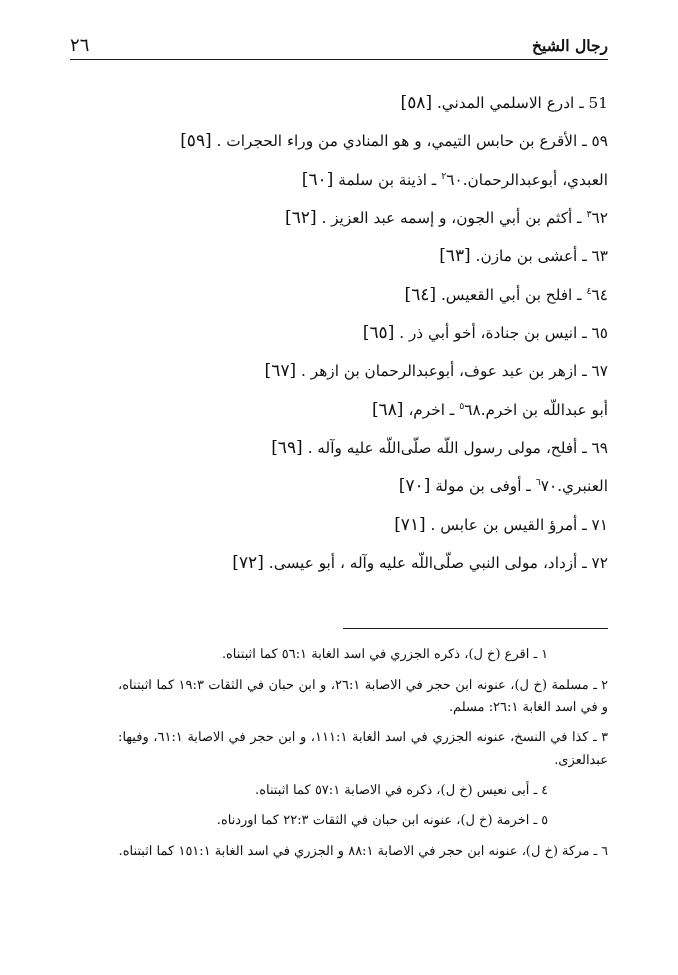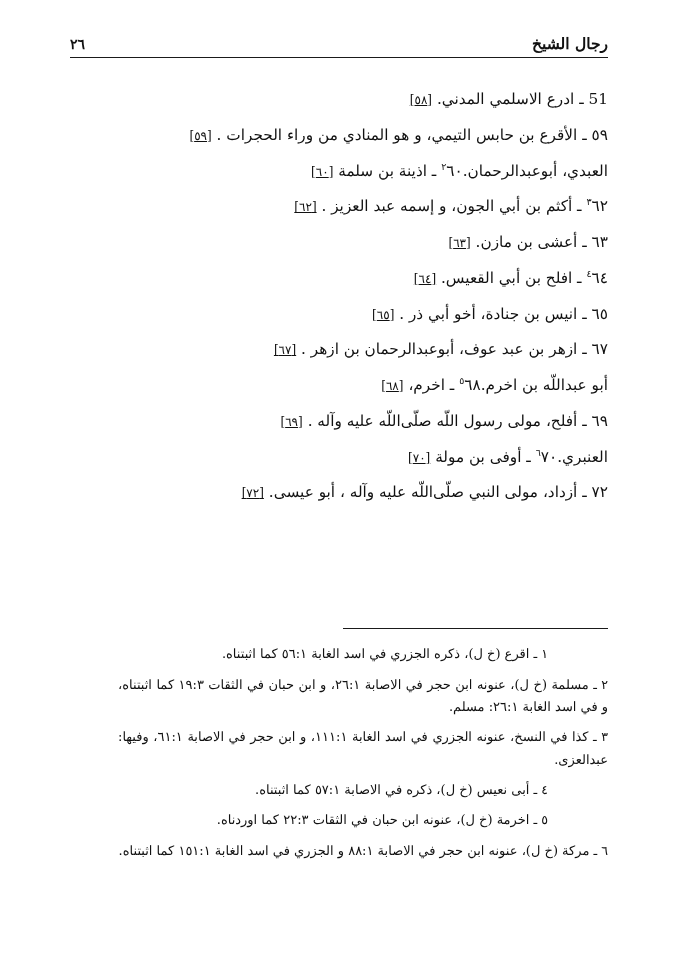--- a/index.html
+++ b/index.html
@@ -29,36 +29,35 @@
     font-size: 15.5px;
     font-weight: bold;
     padding-bottom: 4px;
     border-bottom: 1.4px solid #1a1a1a;
     margin-bottom: 30px;
   }
   .header .running-title {
     letter-spacing: 0;
   }
   .header .page-number {
-    font-size: 14px;
-    font-weight: bold;
+    font-size: 18px;
+    font-weight: normal;
   }
   
   .entries {
     text-align: right;
     font-size: 15.3px;
     line-height: 1.52;
   }
   .entry {
     margin-bottom: 12.5px;
     white-space: nowrap;
   }
   .entry .num {
-    font-size: 12px;
-    text-decoration: underline;
+    font-size: 17px;
   }
   sup {
     font-size: 0.62em;
     vertical-align: super;
     line-height: 0;
   }
   
   .footnote-zone {
     position: absolute;
     right: 70px;
@@ -151,20 +150,24 @@
     <div class="entry">
       <span>٦٩ ـ أفلح، مولى رسول اللّه صلّى‌اللّه عليه وآله .</span>
       <span class="num">[٦٩]</span>
     </div>
 
     <div class="entry">
       <span> العنبري.</span><sup>٦</sup><span>٧٠ ـ أوفى بن مولة</span>
       <span class="num">[٧٠]</span>
     </div>
 
+    <div class="entry">
+      <span>٧١ ـ أمرؤ القيس بن عابس .</span>
+      <span class="num">[٧١]</span>
+    </div>
 
     <div class="entry">
       <span>٧٢ ـ أزداد، مولى النبي صلّى‌اللّه عليه وآله ، أبو عيسى.</span>
       <span class="num">[٧٢]</span>
     </div>
 
   </div>
 
   <div class="footnote-zone">
     <div class="footnote-rule"></div>

